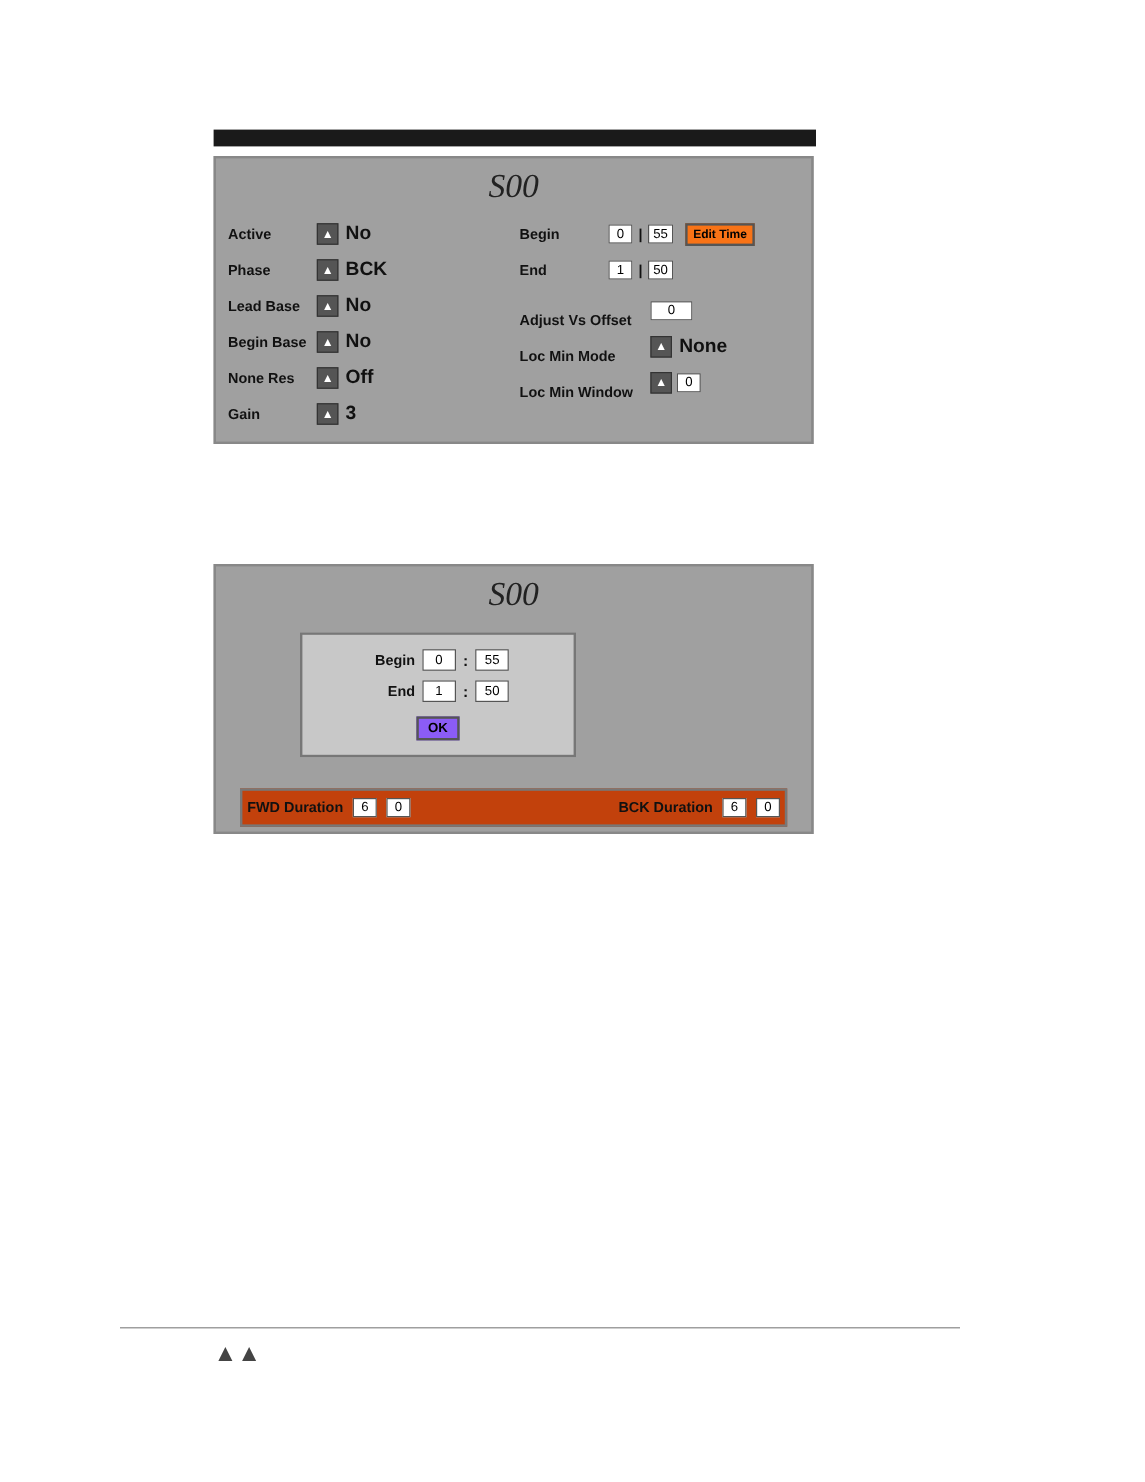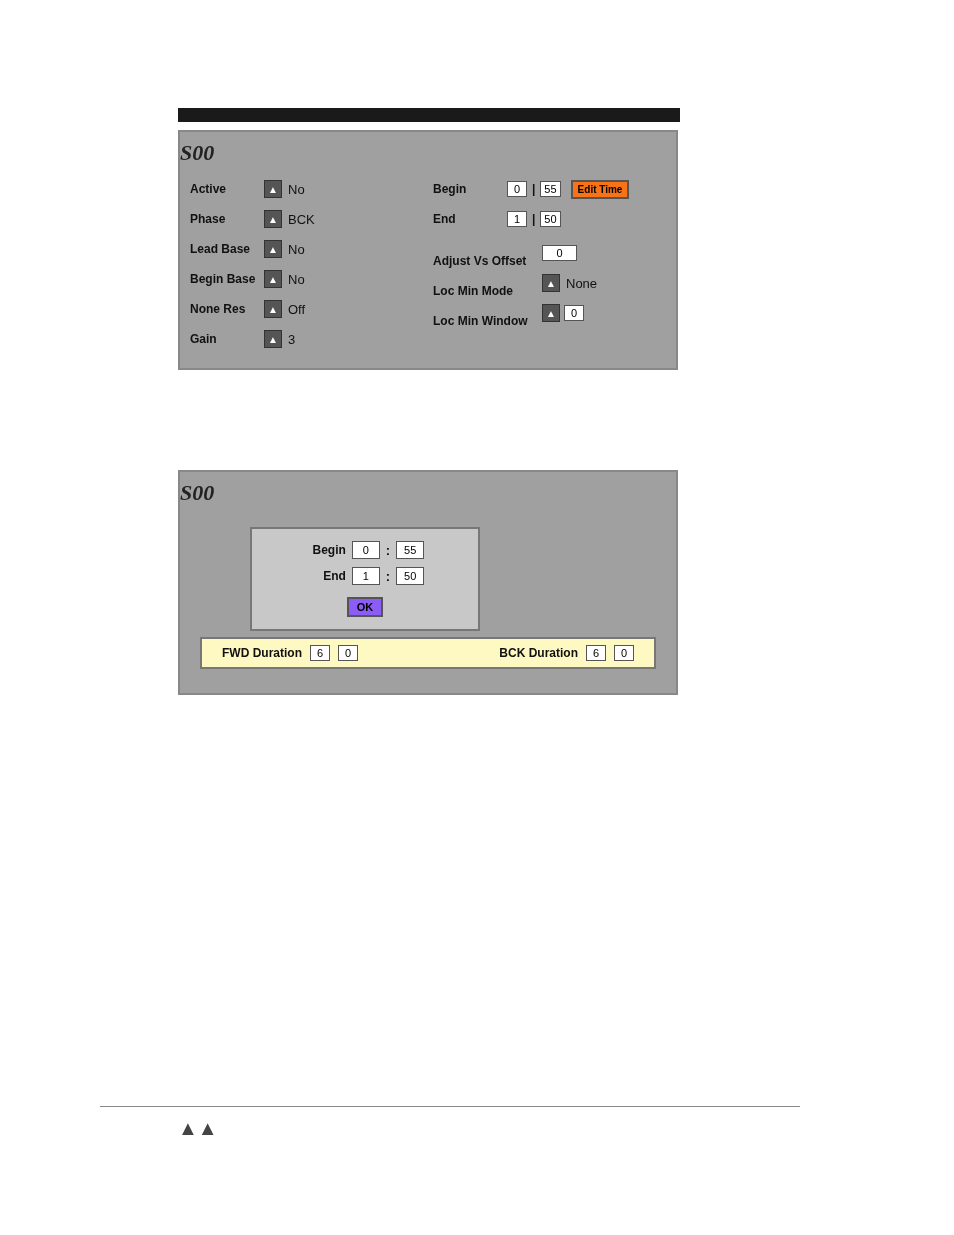--- a/index.html
+++ b/index.html
@@ -31,22 +31,23 @@
 
     
     .panel-1 {
       top: 130px;
       left: 178px;
       width: 500px;
       height: 240px;
     }
 
     .panel-title {
-      font-size: 22px;
-      font-weight: bold;
+      text-align: center;
+      font-size: 28px;
+      font-weight: normal;
       font-style: italic;
       color: #222;
       padding: 8px 0 5px 0;
       font-family: Georgia, serif;
     }
 
     .panel-body {
       display: flex;
       flex-direction: row;
       padding: 4px 10px;
@@ -87,22 +88,22 @@
       height: 18px;
       background: #555;
       color: white;
       font-size: 10px;
       cursor: pointer;
       border: 1px solid #333;
       flex-shrink: 0;
     }
 
     .field-value {
-      font-size: 13px;
-      font-weight: normal;
+      font-size: 16px;
+      font-weight: bold;
       color: #111;
       margin-left: 2px;
     }
 
     .input-box {
       background: white;
       border: 1px solid #555;
       font-size: 11px;
       padding: 1px 3px;
       height: 16px;
@@ -247,26 +248,26 @@
       border: 2px solid #555;
       font-size: 11px;
       font-weight: bold;
       padding: 2px 8px;
       cursor: pointer;
       margin-top: 4px;
     }
 
     .duration-bar {
       position: absolute;
-      bottom: 24px;
+      bottom: 4px;
       left: 20px;
       right: 20px;
-      background: #fef9c3;
+      background: #c2410c;
       border: 2px solid #777;
-      padding: 6px 20px;
+      padding: 6px 4px;
       display: flex;
       align-items: center;
       gap: 8px;
     }
 
     .duration-label {
       font-size: 12px;
       font-weight: bold;
       color: #111;
     }

